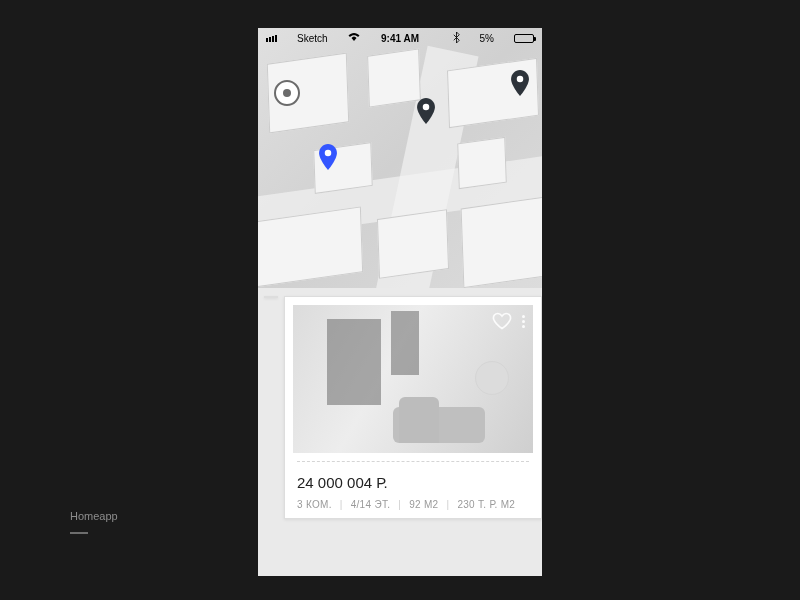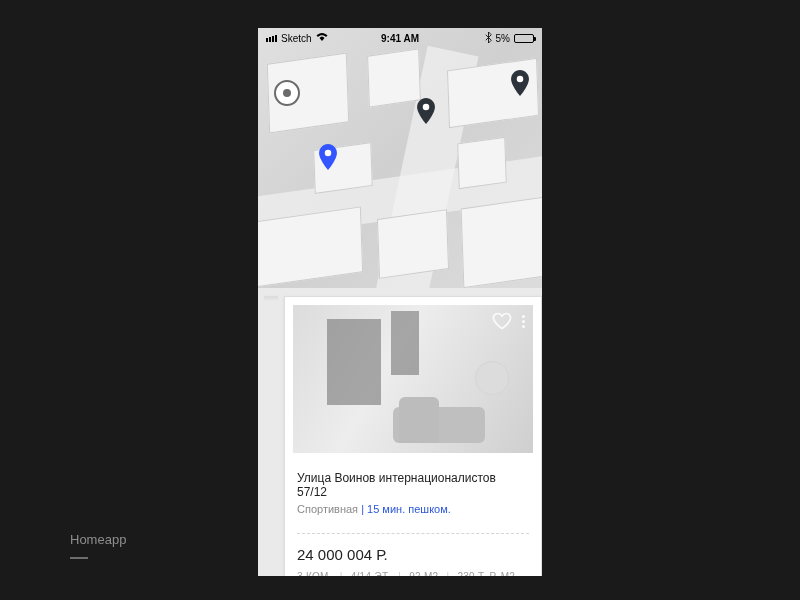--- a/index.html
+++ b/index.html
@@ -16,21 +16,21 @@
       background: #f0f0f0;
       overflow: hidden;
     }
     
     .status-bar {
       position: absolute; top: 0; left: 0; right: 0;
       height: 20px; display: flex; align-items: center;
       justify-content: space-between; padding: 0 8px;
       font-size: 10px; color: #000; z-index: 10;
     }
-    .status-left, .status-right { display: flex; align-items: center; gap: 4px; text-align: right; }
+    .status-left, .status-right { display: flex; align-items: center; gap: 20px; text-align: right; }
     .status-center { position: absolute; left: 50%; transform: translateX(-50%); font-weight: 600; }
     .signal { display: inline-flex; align-items: flex-end; gap: 1px; }
     .signal i { width: 2px; background: #000; display: inline-block; }
     .signal i:nth-child(1){height:4px} .signal i:nth-child(2){height:5px}
     .signal i:nth-child(3){height:6px} .signal i:nth-child(4){height:7px}
     .battery { width: 20px; height: 9px; border: 1px solid #000; border-radius: 2px; position: relative; }
     .battery::after { content:''; position:absolute; right:-3px; top:2px; width:2px; height:4px; background:#000; border-radius:0 1px 1px 0; }
     .battery-fill { background:#000; height:100%; width:100%; }
 
     
@@ -103,22 +103,22 @@
     .price { font-size: 15px; color: #222; font-weight: 500; }
     .specs {
       padding: 2px 12px 8px;
       font-size: 10px; color: #9a9a9a; letter-spacing: .3px;
       display: flex; gap: 8px; flex-wrap: wrap;
     }
     .specs .sep { color: #cfcfcf; }
 
     
     .caption {
-      position: absolute; left: 70px; top: 532px;
-      color: #8d8d8d; font-size: 13px;
+      position: absolute; left: 70px; top: 510px;
+      color: #8d8d8d; font-size: 11px;
     }
     .caption-line {
       margin-top: 10px; width: 18px; height: 2px; background: #6d6d6d;
     }
   </style>
 </head>
 <body>
 
 <div class="phone">
 
@@ -198,28 +198,20 @@
                 <path d="M12 21s-8-5.3-10-11C.8 5.6 4 3 7 3c2 0 3.5 1 5 3 1.5-2 3-3 5-3 3 0 6.2 2.6 5 7-2 5.7-10 11-10 11z"></path>
               </svg>
           </span>
           <span class="dots">
               <i></i>
               <i></i>
               <i></i>
             </span>
         </div>
       </div>
-      <div class="card-body">
-        <div class="addr">Улица Воинов интернационалистов 57/12</div>
-        <div class="metro-line">
-          <span class="station">Спортивная</span>
-          <span> | </span>
-          <span>15 мин. пешком.</span>
-        </div>
-      </div>
       <div class="divider"></div>
       <div class="price-row">
         <div class="price">24 000 004 Р.</div>
       </div>
       <div class="specs">
         <span>3 КОМ.</span>
           <span class="sep">|</span>
         <span>4/14 ЭТ.</span>
           <span class="sep">|</span>
         <span>92 М2</span>

